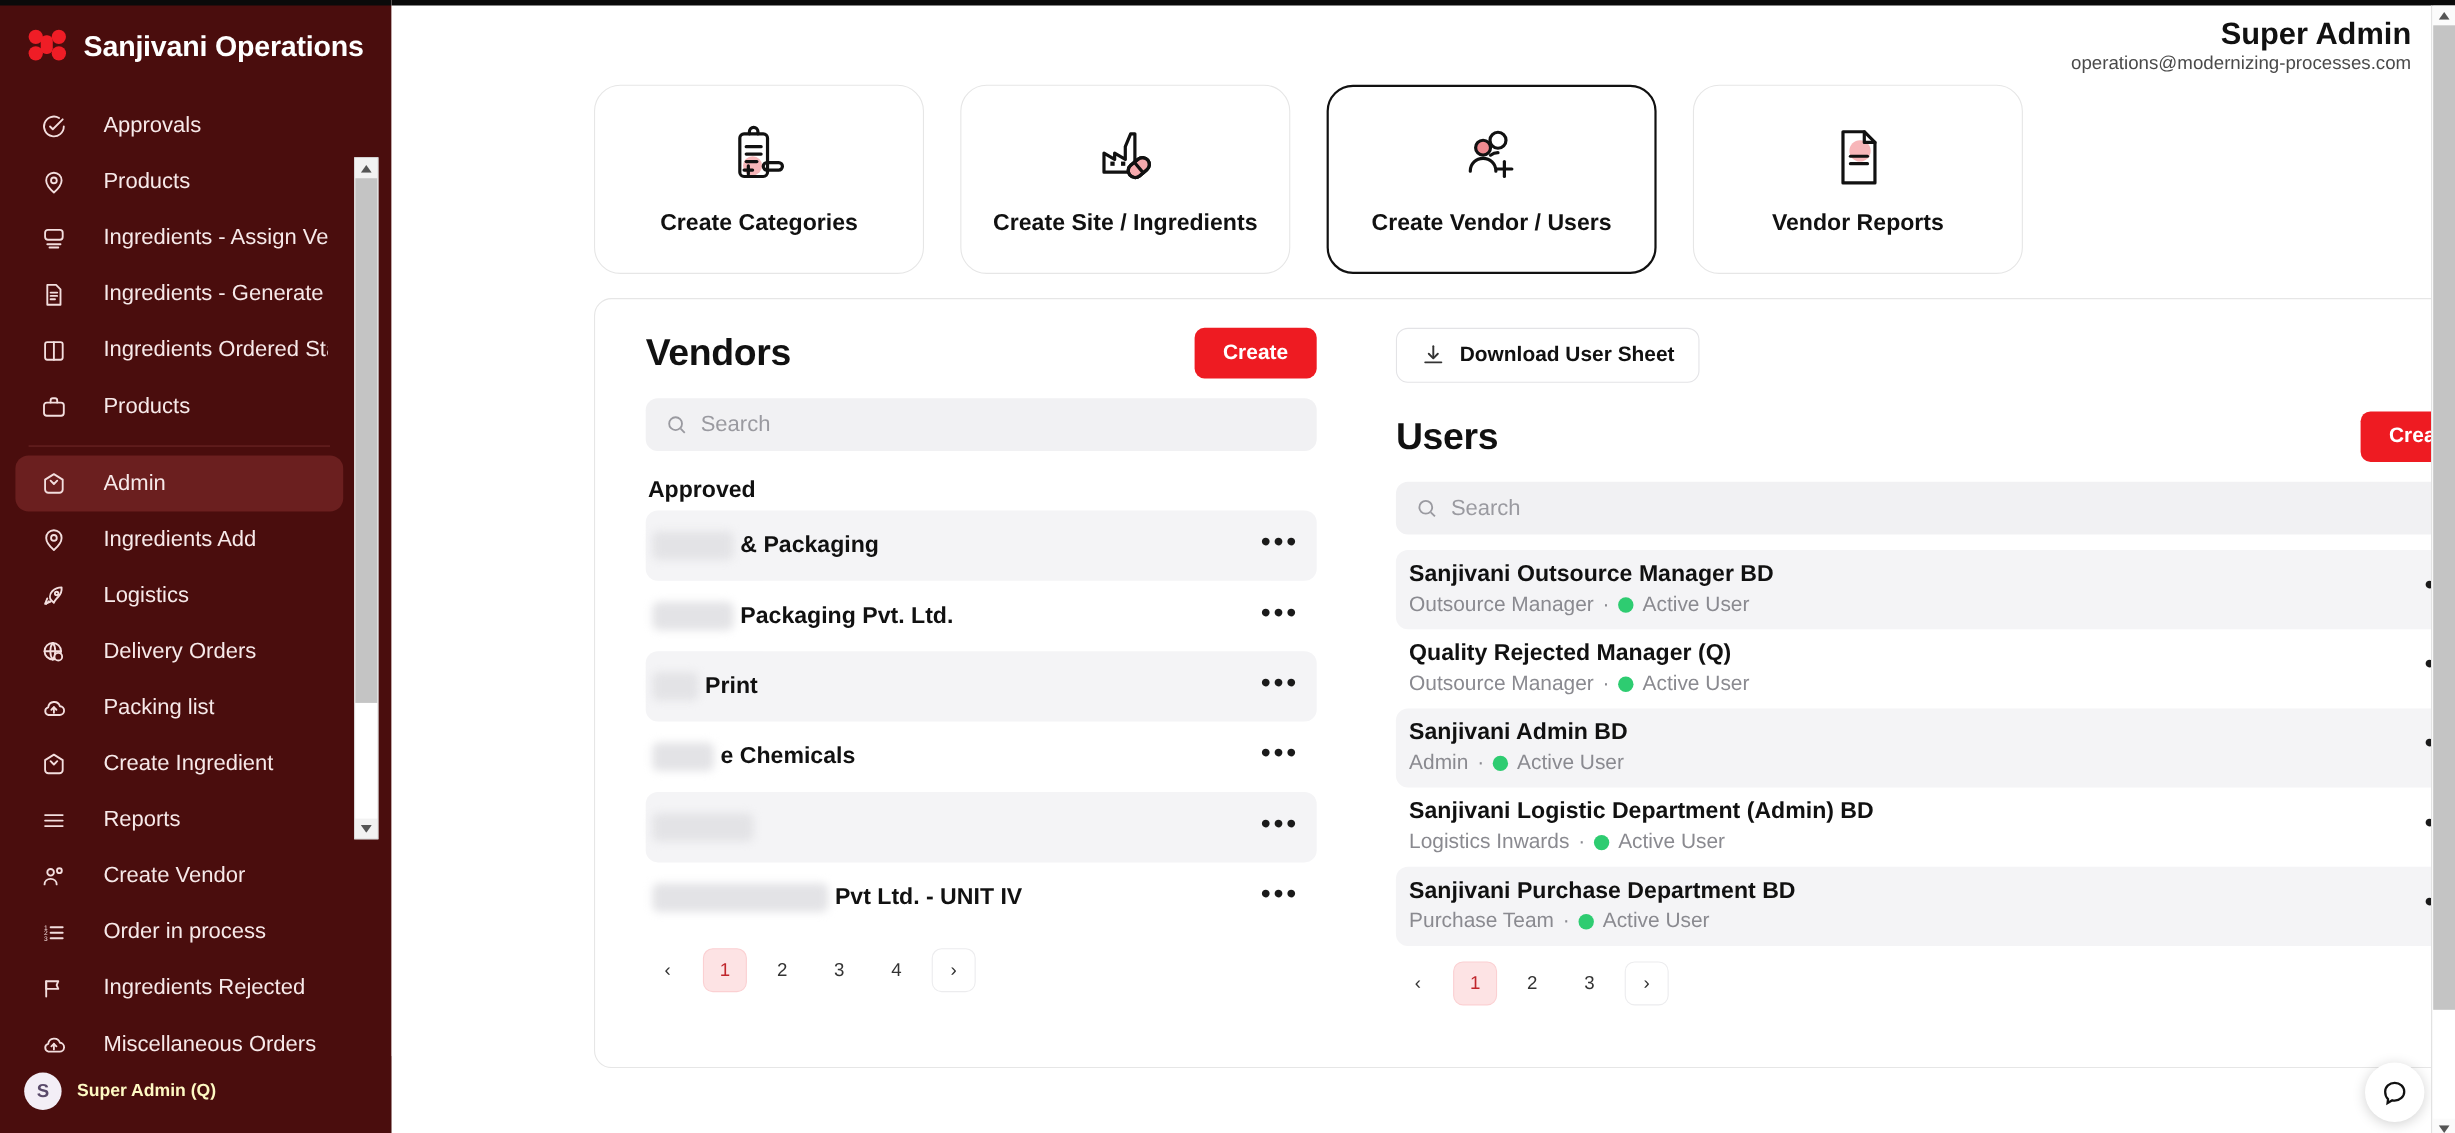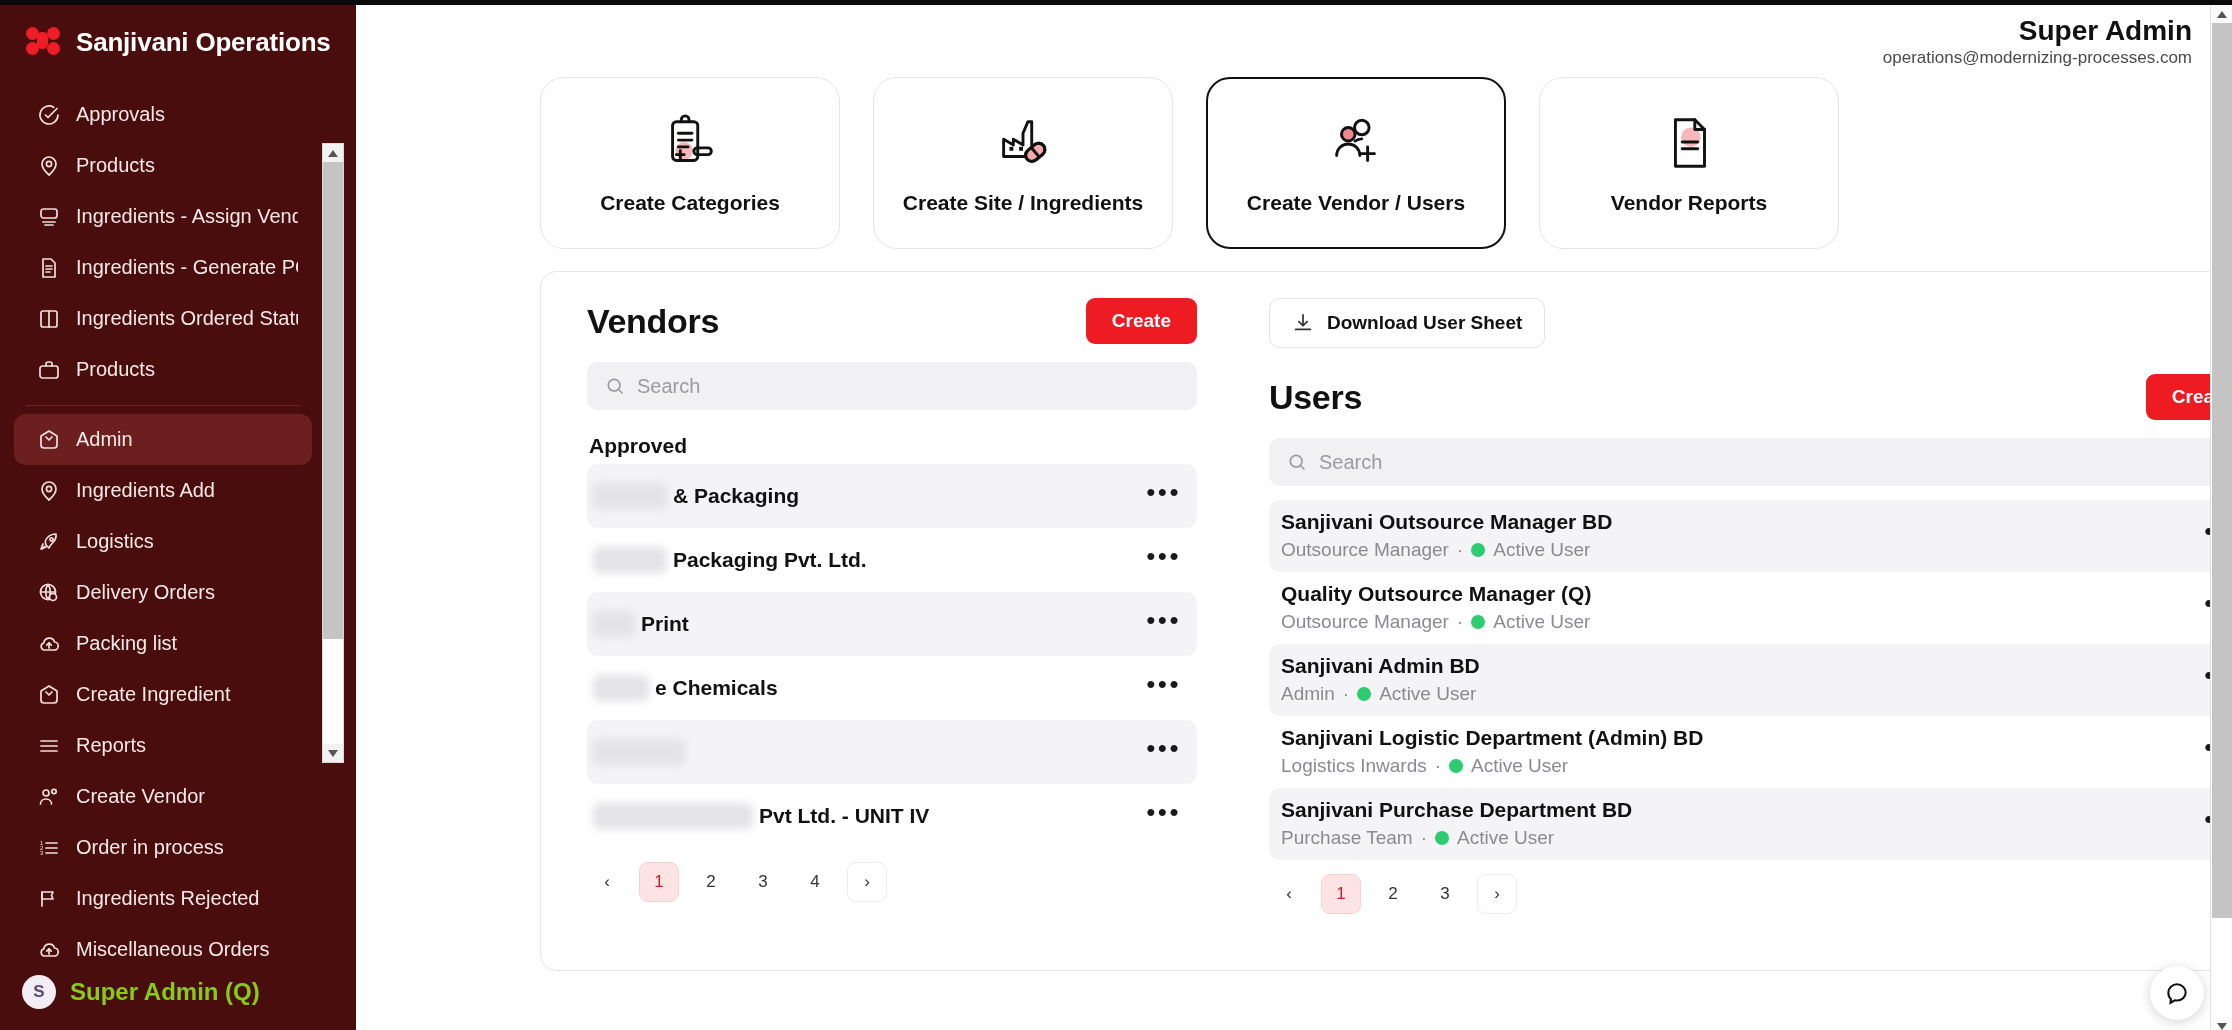--- a/index.html
+++ b/index.html
@@ -37,21 +37,21 @@
     color:#fff; font-size:26px; font-weight:700; letter-spacing:-0.2px;
     white-space: nowrap;
   }
 
   .nav-scroll {
     flex: 1 1 auto; overflow: hidden; position: relative;
     padding-right: 30px;
   }
   .nav-list { padding: 6px 0 0 0; }
   .nav-item {
-    display:flex; align-items:center; gap:14px;
+    display:flex; align-items:center; gap:32px;
     height: 51px; padding: 0 14px 0 22px;
     margin: 0 14px 0 14px;
     border-radius: 12px;
     color: #f7e9e9; font-size: 20px; white-space: nowrap;
     overflow: hidden;
   }
   .nav-item.active { background:#6b1f1f; }
   .nav-item .ni { flex:0 0 26px; width:26px; height:26px; display:flex; align-items:center; justify-content:center; }
   .nav-item .ni svg { width:24px; height:24px; stroke:#f3dede; fill:none; stroke-width:1.7; stroke-linecap:round; stroke-linejoin:round; }
   .nav-label { overflow: hidden; }
@@ -72,21 +72,21 @@
     flex: 0 0 70px; height: 70px;
     display:flex; align-items:center; gap:14px;
     padding: 0 0 6px 22px;
     background:#4a0d0d;
   }
   .avatar {
     width:34px;height:34px;border-radius:50%;background:#f3eef6;
     color:#5a4a6a; font-size:17px; font-weight:700;
     display:flex;align-items:center;justify-content:center; flex:0 0 34px;
   }
-  .footer-name { color:#84cc16; font-size:24px; font-weight:600; white-space:nowrap;text-align:right; }
+  .footer-name { color:#fef9c3; font-size:16px; font-weight:600; white-space:nowrap;text-align:right; }
 
   
   .main {
     flex:1 1 auto; height:1030px; background:#fff; position:relative;
     border-top: 5px solid #0a0a0a;
     overflow:hidden;
   }
   .topbar { height:70px; display:flex; justify-content:flex-end; padding: 10px 40px 0 0; }
   .topbar-inner { text-align:right; }
   .tb-name { font-size:28px; font-weight:700; color:#111; line-height:1.15; }
@@ -574,21 +574,21 @@
             <div class="urow alt">
               <span><span class="uname">Sanjivani Outsource Manager BD</span><span class="umeta">
                   <span>Outsource Manager</span>
                   <span>·</span>
                   <span class="dot-green"></span>
                   <span>Active User</span>
                 </span></span>
               <span class="dots">•••</span>
             </div>
             <div class="urow">
-              <span><span class="uname">Quality Outsource Manager (Q)</span><span class="umeta">
+              <span><span class="uname">Quality Rejected Manager (Q)</span><span class="umeta">
                   <span>Outsource Manager</span>
                   <span>·</span>
                   <span class="dot-green"></span>
                   <span>Active User</span>
                 </span></span>
               <span class="dots">•••</span>
             </div>
             <div class="urow alt">
               <span><span class="uname">Sanjivani Admin BD</span><span class="umeta">
                   <span>Admin</span>

